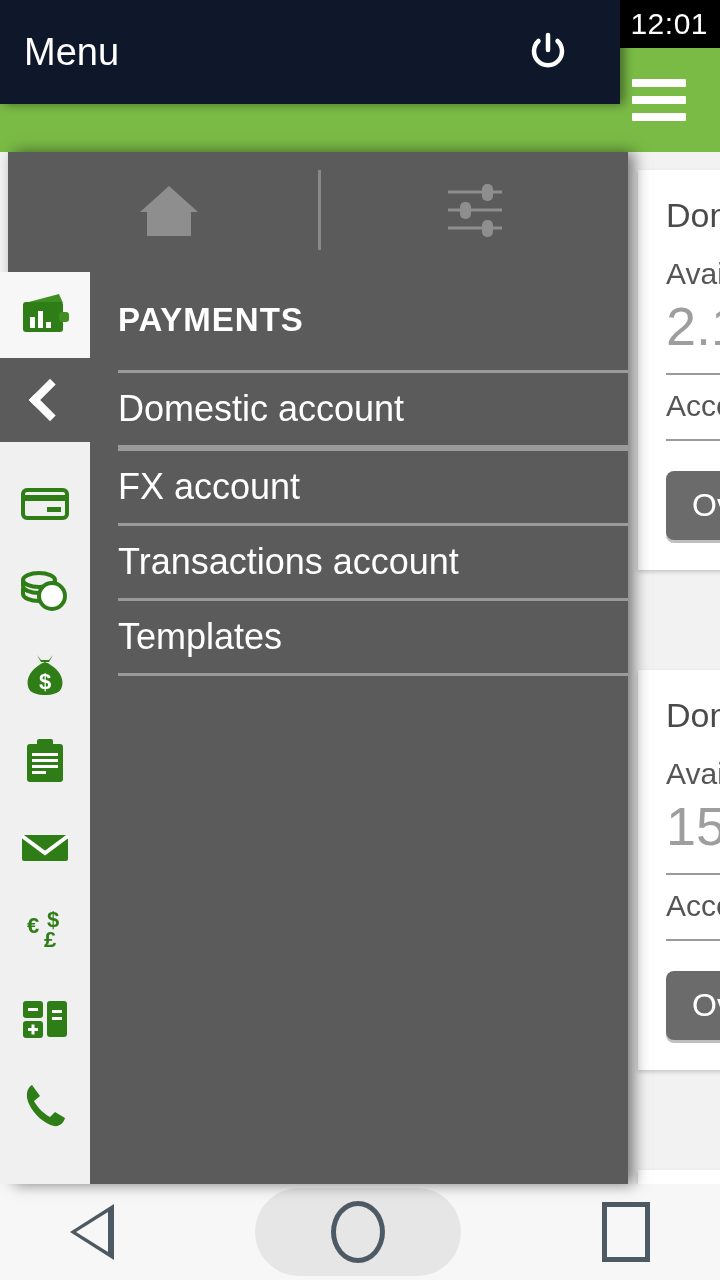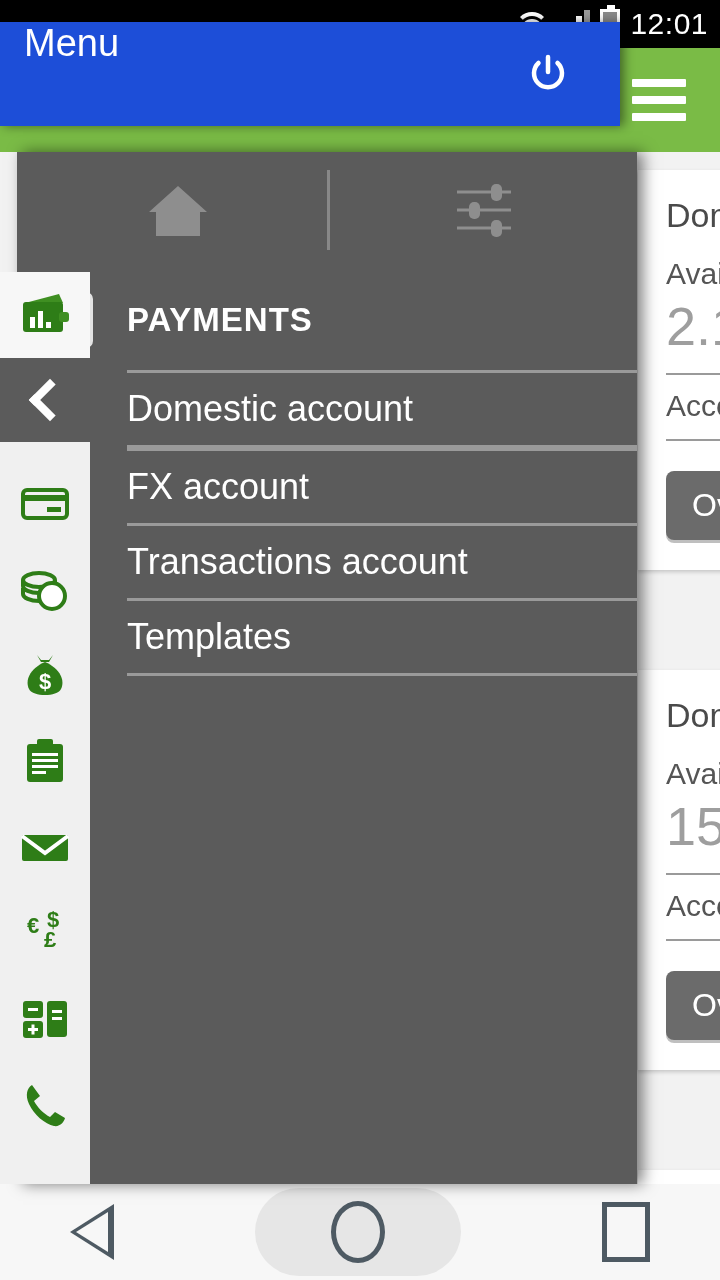--- a/index.html
+++ b/index.html
@@ -34,22 +34,22 @@
                   background: linear-gradient(to top, #fff 32%, #8a8a8a 32%); }
   .battery-icon::before { content:""; position:absolute; top:-7px; left:4px; width:8px; height:4px; background:#fff; }
 
   
   .app-bar {
     position: absolute; top: 48px; left: 0; width: 720px; height: 104px;
     background: #7abb46;
   }
   .drawer-appbar {
     position: absolute; top: 0; left: 0; width: 620px; height: 104px;
-    background: #1d4ed8; display: flex; 
-    box-shadow: 4px 0 10px rgba(0,0,0,0.45); z-index: 6; margin-top: 22px;
+    background: #0f172a; display: flex; align-items: center;
+    box-shadow: 4px 0 10px rgba(0,0,0,0.45); z-index: 6;
   }
   .menu-title { color: #fff; font-size: 38px; margin-left: 24px; font-weight: 400; }
   .power-icon { position: absolute; right: 52px; top: 50%; transform: translateY(-50%);
                 width: 40px; height: 40px; }
   .hamburger { position: absolute; right: 34px; top: 50%; transform: translateY(-50%);
                width: 54px; display: flex; flex-direction: column; gap: 9px; }
   .hamburger b { display: block; height: 8px; background: #fff; border-radius: 1px; }
 
   
   .content { position: absolute; top: 152px; left: 0; width: 720px; height: 1052px;
@@ -58,21 +58,21 @@
           box-shadow: 0 2px 4px rgba(0,0,0,0.18); padding: 26px 28px 30px 28px; }
   .card-title { font-size: 34px; color: #4a4a4a; white-space: nowrap; }
   .card-label { font-size: 30px; color: #555; margin-top: 22px; white-space: nowrap; }
   .card-amount { font-size: 54px; color: #9e9e9e; font-weight: 300; margin-top: 4px; white-space: nowrap; }
   .card-rule { height: 2px; background: #9a9a9a; margin: 16px 0 14px 0; }
   .card-btn { display: inline-block; background: #6b6b6b; color: #fff; font-size: 32px;
               padding: 16px 26px; border-radius: 8px; margin-top: 16px;
               box-shadow: 0 3px 0 rgba(0,0,0,0.25); white-space: nowrap; }
 
   
-  .drawer { position: absolute; top: 152px; left: 17px; width: 620px; height: 1032px;
+  .drawer { position: absolute; top: 152px; left: 8px; width: 620px; height: 1032px;
             background: #5b5b5b; box-shadow: 6px 0 14px rgba(0,0,0,0.5); z-index: 5; }
   .drawer-top { position: relative; height: 118px; }
   .home-icon { position: absolute; left: 130px; top: 30px; width: 62px; height: 56px; }
   .drawer-divider { position: absolute; left: 310px; top: 18px; width: 3px; height: 80px; background: #888; }
   .sliders-icon { position: absolute; left: 438px; top: 30px; width: 58px; height: 56px; }
 
   .section-head { display: flex; align-items: center; height: 100px; padding-left: 110px; }
   .phone-dollar { width: 38px; height: 56px; border: 4px solid #e3e3e3; border-radius: 7px;
                   position: relative; margin-left: -72px; margin-right: 34px;
                   display:flex; align-items:center; justify-content:center; }

